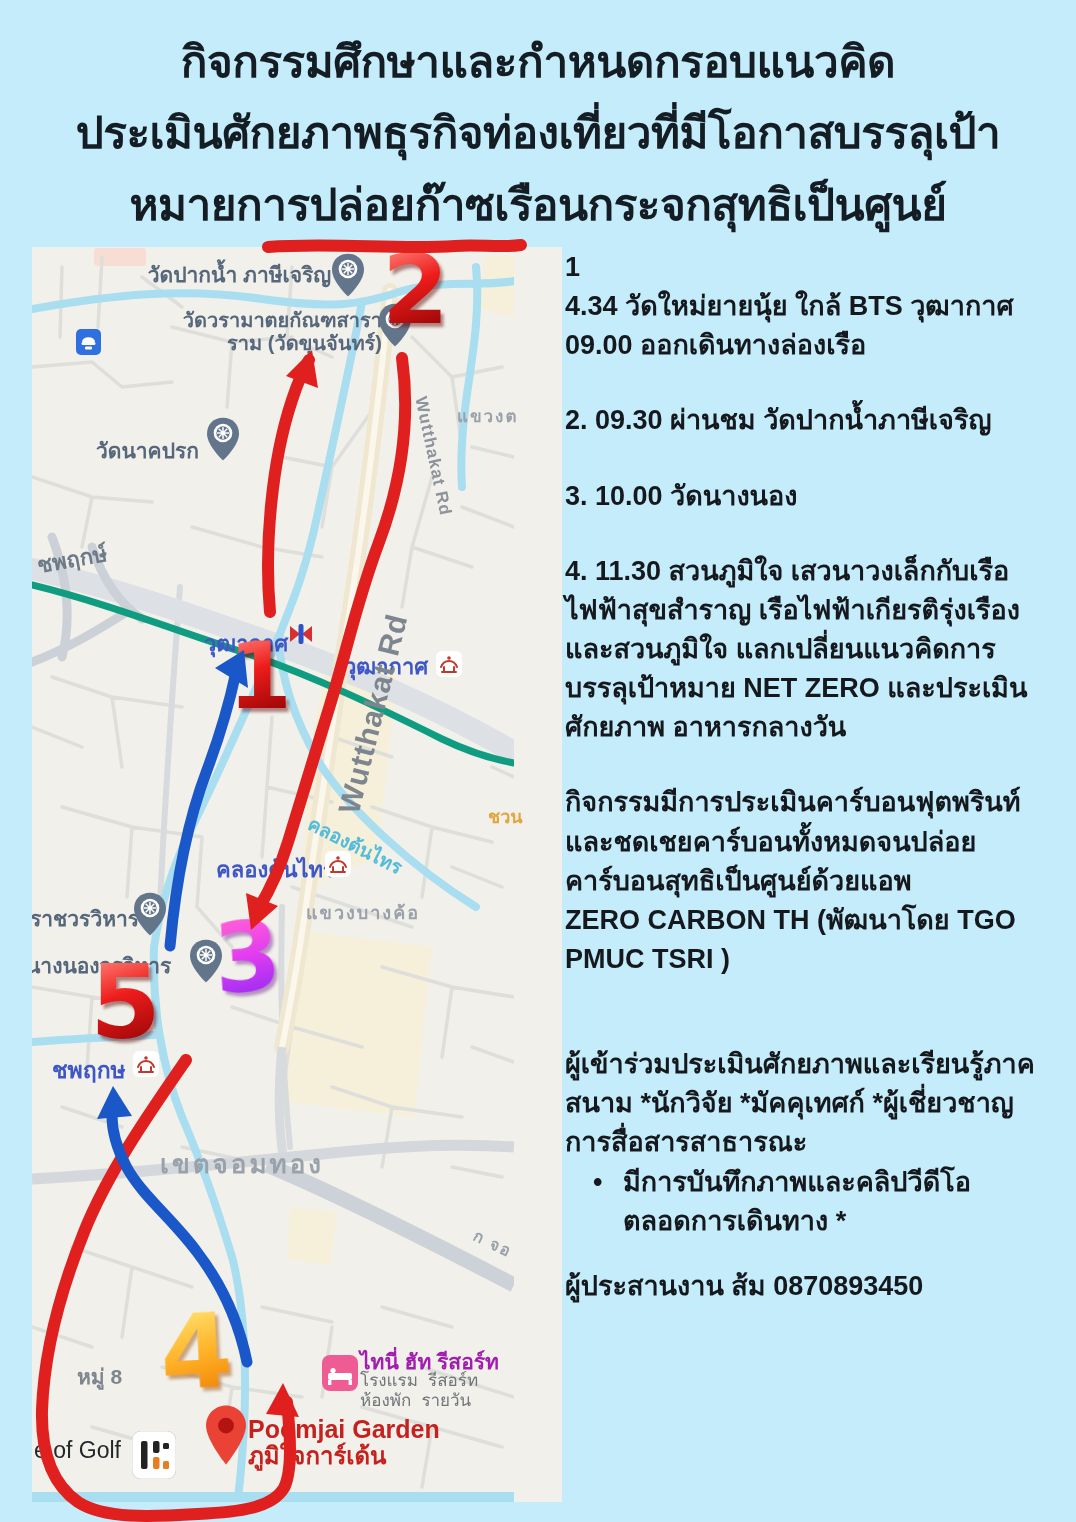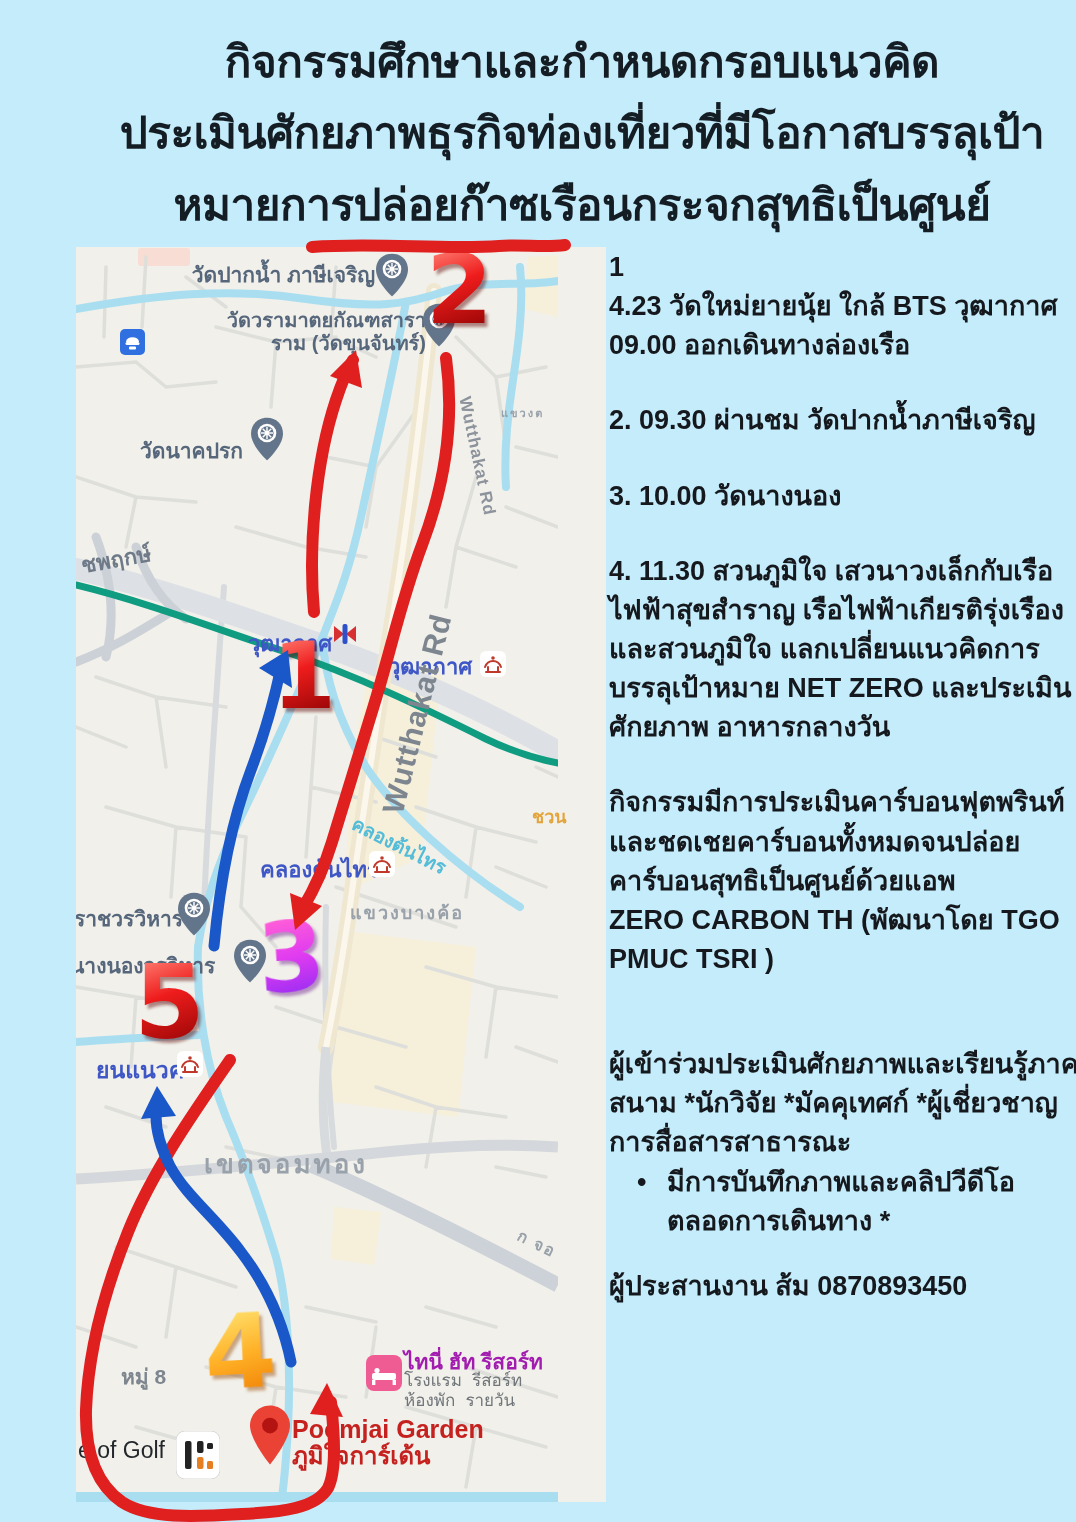--- a/index.html
+++ b/index.html
@@ -2,21 +2,21 @@
 <html><head>
 <meta charset="utf-8">
 <style>
   html,body{margin:0;padding:0;}
   body{
     width:1076px;height:1522px;position:relative;overflow:hidden;
     background:#c5ecfa;
     font-family:"Liberation Sans","DejaVu Sans",sans-serif;
     -webkit-font-smoothing:antialiased;
   }
-  .poster{position:absolute;inset:0;margin-left:44px;}
+  .poster{position:absolute;inset:0;}
 
   
   .title{
     position:absolute;left:0;top:26px;width:1076px;text-align:center;
     color:#141c24;font-weight:800;font-size:44px;line-height:1.62;
     letter-spacing:-0.5px;
   }
   .title-line{display:block;}
 
   
@@ -118,32 +118,32 @@
       <path d="M0,338 C70,355 140,382 210,405 C280,428 350,462 410,492 C435,504 460,512 482,516" fill="none" stroke="#0f9c80" stroke-width="7" stroke-linecap="round"></path>
     </svg>
 
     <span class="mlabel poi" style="left:110px;top:16px;width:195px;text-align:center;font-size:21px;">วัดปากน้ำ ภาษีเจริญ</span>
     <div class="mlabel poi centered" style="left:145px;top:62px;width:205px;font-size:20px;text-align:right;">
       <span style="display:block;">วัดวรามาตยกัณฑสารา</span>
       <span style="display:block;">ราม (วัดขุนจันทร์)</span>
     </div>
     <span class="mlabel poi" style="left:64px;top:192px;">วัดนาคปรก</span>
     <span class="mlabel roadname" style="left:398px;top:148px;font-size:17px;transform:rotate(78deg);transform-origin:left top;letter-spacing:1px;">Wutthakat Rd</span>
-    <span class="mlabel district" style="left:425px;top:160px;font-size:11px;">แขวงต</span>
+    <span class="mlabel district" style="left:425px;top:160px;font-size:17px;">แขวงต</span>
     <span class="mlabel roadname" style="left:5px;top:300px;font-size:22px;color:#6f7a88;transform:rotate(-10deg);">ชพฤกษ์</span>
     <span class="mlabel poi-blue" style="left:172px;top:384px;">วุฒากาศ</span>
     <span class="mlabel poi-blue" style="left:312px;top:407px;">วุฒากาศ</span>
     <span class="mlabel roadname" style="left:300px;top:562px;font-size:30px;color:#7d858f;transform:rotate(-76deg);transform-origin:left top;letter-spacing:1px;">Wutthakat Rd</span>
     <span class="mlabel canalname" style="left:282px;top:566px;transform:rotate(27deg);transform-origin:left top;">คลองต้นไทร</span>
     <span class="mlabel poi-blue" style="left:184px;top:610px;">คลองต้นไทร</span>
     <span class="mlabel district" style="left:274px;top:656px;">แขวงบางค้อ</span>
     <span class="mlabel" style="left:456px;top:560px;font-size:18px;color:#e3a43b;font-weight:700;">ชวน</span>
     <span class="mlabel poi" style="left:-2px;top:660px;">ราชวรวิหาร</span>
     <span class="mlabel poi" style="left:-6px;top:707px;">นางนองวรวิหาร</span>
-    <span class="mlabel poi-blue" style="left:20px;top:810px;font-size:23px;">ยนแนวค</span>
+    <span class="mlabel poi-blue" style="left:20px;top:810px;font-size:23px;">ชพฤกษ</span>
     <span class="mlabel district" style="left:128px;top:903px;font-size:26px;letter-spacing:3px;">เขตจอมทอง</span>
     <span class="mlabel district" style="left:440px;top:988px;font-size:16px;transform:rotate(26deg);">ก จอ</span>
     <span class="mlabel roadname" style="left:45px;top:1118px;font-size:21px;color:#7d858f;">หมู่ 8</span>
     <div class="mlabel" style="left:328px;top:1104px;">
       <span class="hotel-label" style="display:block;">ไทนี่ ฮัท รีสอร์ท</span>
       <span class="hotel-sub">โรงแรม รีสอร์ท</span>
       <span class="hotel-sub">ห้องพัก รายวัน</span>
     </div>
     <div class="mlabel red-poi" style="left:216px;top:1168px;">
       <span style="display:block;">Poomjai Garden</span>
@@ -286,21 +286,21 @@
     <div class="num num-red" style="left:196px;top:386px;font-size:92px;">1</div>
     <div class="num num-red" style="left:350px;top:-2px;font-size:96px;">2</div>
     <div class="num num-pink" style="left:182px;top:666px;font-size:96px;transform:rotate(-4deg);">3</div>
     <div class="num num-orange" style="left:128px;top:1056px;font-size:104px;transform:rotate(-3deg);">4</div>
     <div class="num num-red" style="left:58px;top:708px;font-size:102px;">5</div>
   </div>
 
   <section class="info">
     <div class="para">
       <span class="line">1</span>
-      <span class="line">4.23 วัดใหม่ยายนุ้ย ใกล้ BTS วุฒากาศ</span>
+      <span class="line">4.34 วัดใหม่ยายนุ้ย ใกล้ BTS วุฒากาศ</span>
       <span class="line">09.00 ออกเดินทางล่องเรือ</span>
     </div>
     <div class="para">
       <span class="line">2. 09.30 ผ่านชม วัดปากน้ำภาษีเจริญ</span>
     </div>
     <div class="para">
       <span class="line">3. 10.00 วัดนางนอง</span>
     </div>
     <div class="para">
       <span class="line">4. 11.30 สวนภูมิใจ เสวนาวงเล็กกับเรือ</span>

